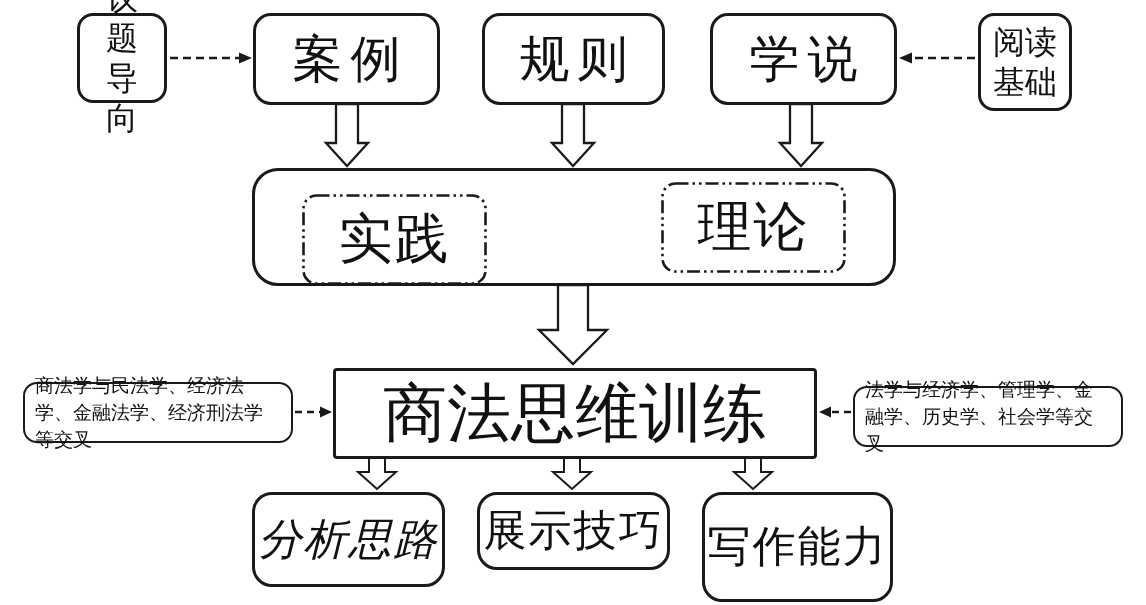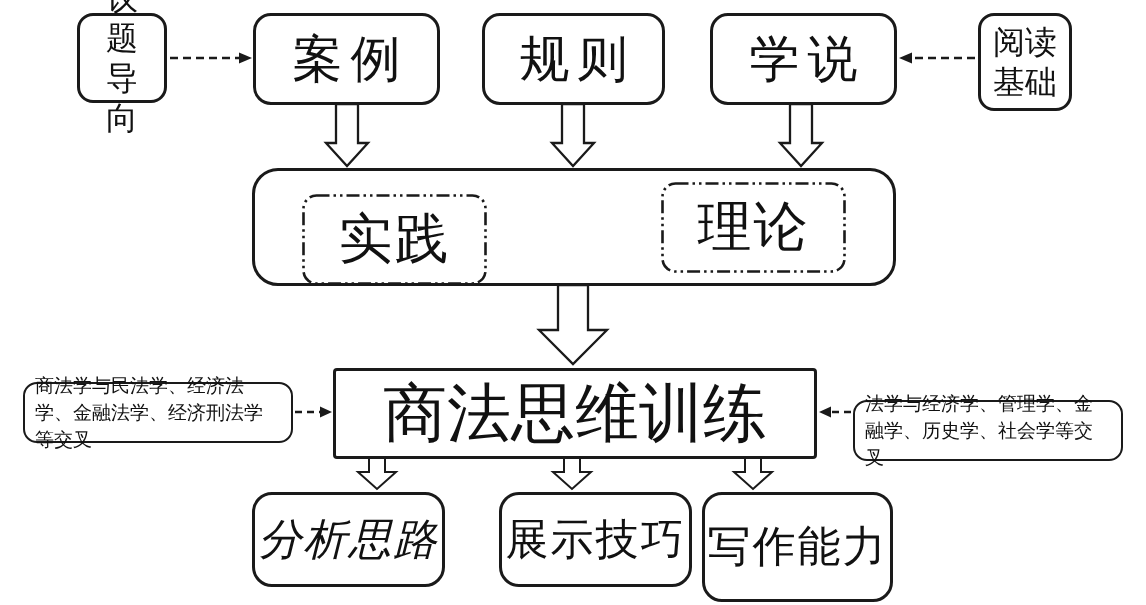--- a/index.html
+++ b/index.html
@@ -106,29 +106,29 @@
   </div>
 
   <div class="box core-box" style="left:333px; top:368px; width:484px; height:91px;">
     <span>商法思维训练</span>
   </div>
 
   <div class="box annotation" style="left:23px; top:382px; width:270px; height:61px;">
     <span>商法学与民法学、经济法学、金融法学、经济刑法学等交叉</span>
   </div>
 
-  <div class="box annotation" style="left:853px; top:400px; width:270px; height:61px;">
+  <div class="box annotation" style="left:853px; top:386px; width:270px; height:61px;">
     <span>法学与经济学、管理学、金融学、历史学、社会学等交叉</span>
   </div>
 
   <div class="box bottom-box" style="left:252px; top:492px; width:193px; height:95px;font-style:italic;">
     <span>分析思路</span>
   </div>
 
-  <div class="box bottom-box" style="left:499px; top:492px; width:193px; height:95px;">
+  <div class="box bottom-box" style="left:477px; top:492px; width:193px; height:78px;">
     <span>展示技巧</span>
   </div>
 
   <div class="box bottom-box" style="left:702px; top:492px; width:191px; height:110px;">
     <span>写作能力</span>
   </div>
 
 </div>
 
 </body></html>

